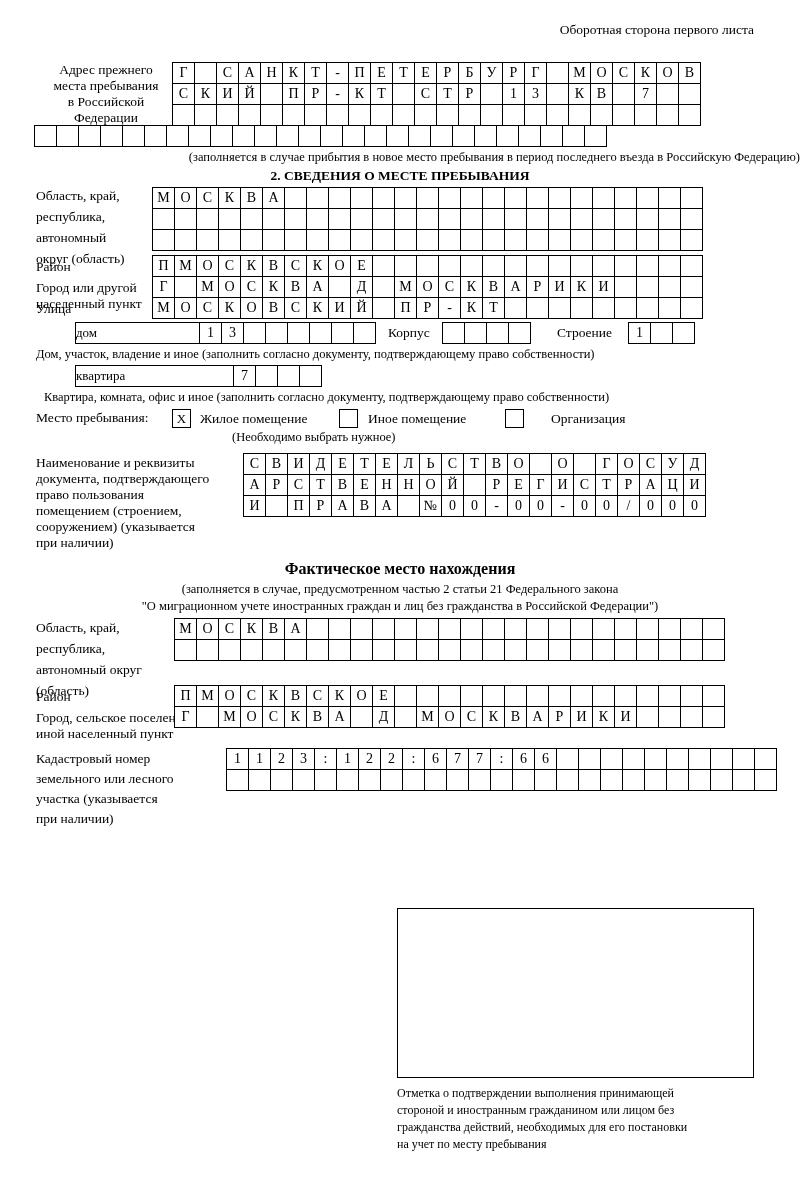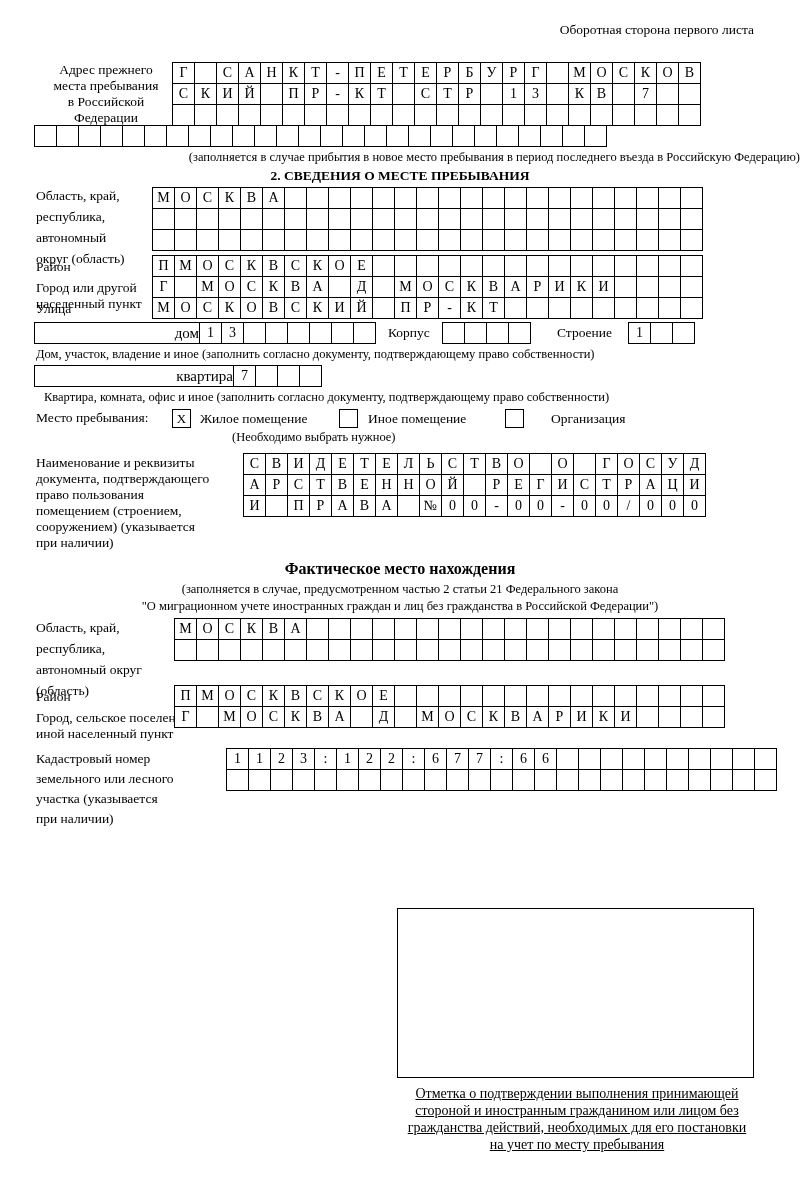--- a/index.html
+++ b/index.html
@@ -33,40 +33,39 @@
     line-height:20px;
     font-family:"Liberation Serif", serif;
     background:#fff;
   }
   .row-abs{position:absolute;}
 
   .boxline{
     border:1px solid #000;
     box-sizing:border-box;
     height:22px;
-    font-size:15px;
+    font-size:13px;
     line-height:20px;
-    text-align:right;
+    text-align:left;
+    margin-left:41px;
   }
 
   .note{font-size:12.5px;}
   .sec-title{font-weight:bold;font-size:13.5px;text-align:center;}
 
   .bigbox{
     position:absolute;
     border:1px solid #000;
     box-sizing:border-box;
   }
   .footnote{
     position:absolute;
-    font-size:14px;
+    font-size:12px;
     line-height:17px;
-    text-align:center;
     width:360px;
-    text-decoration:underline;
   }
   .chk{
     width:19px;height:19px;border:1px solid #000;box-sizing:border-box;
     display:inline-block;text-align:center;font-size:13px;line-height:17px;
     vertical-align:middle;
   }
 </style>
 </head>
 <body>
 

